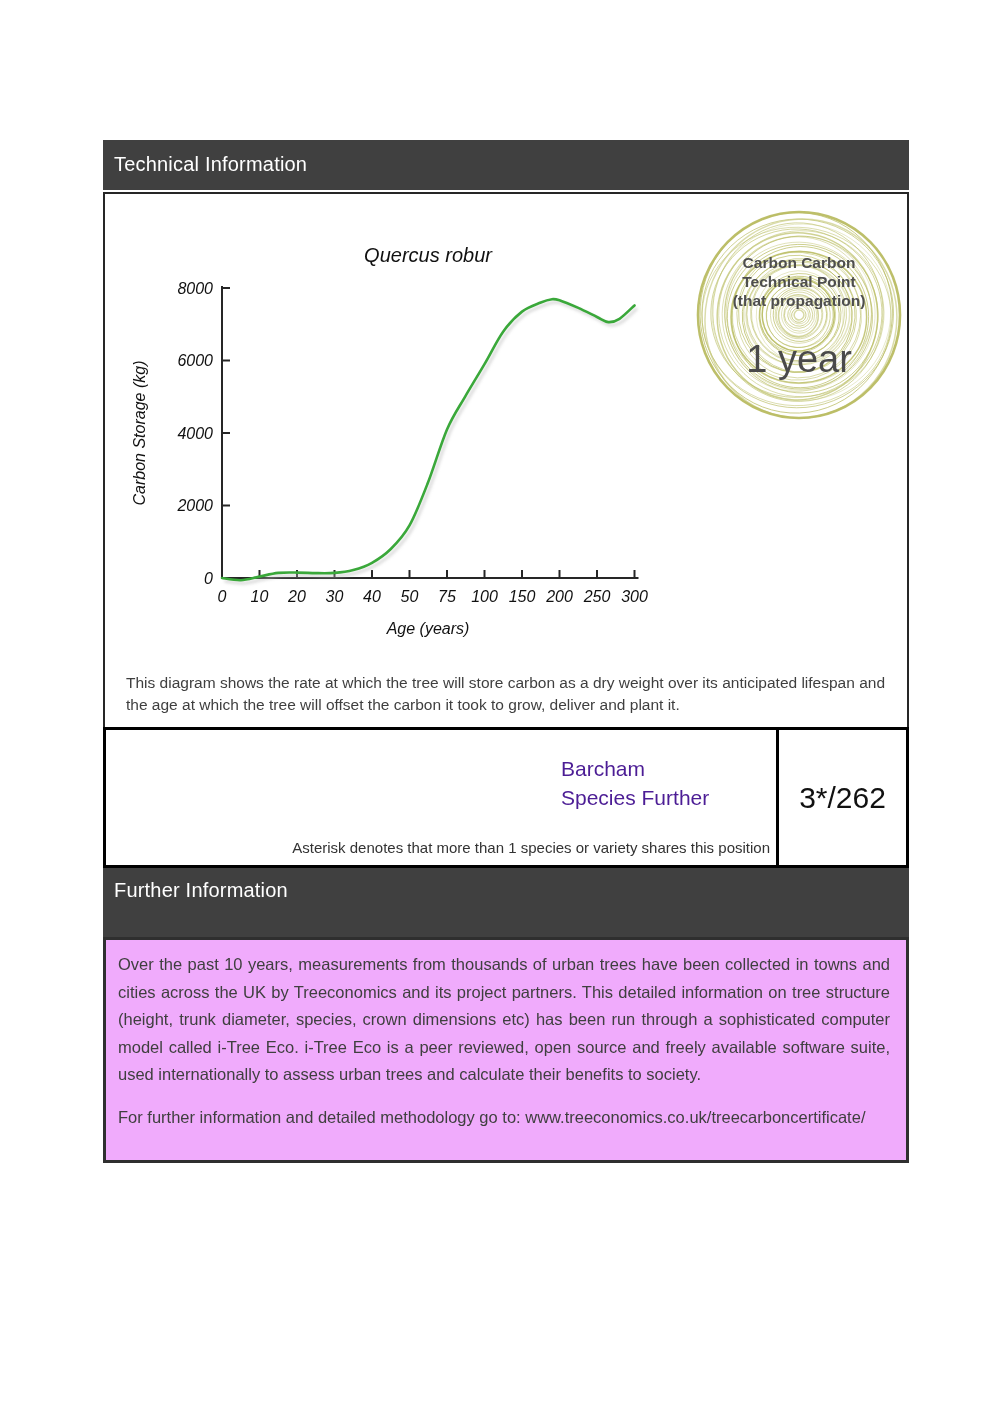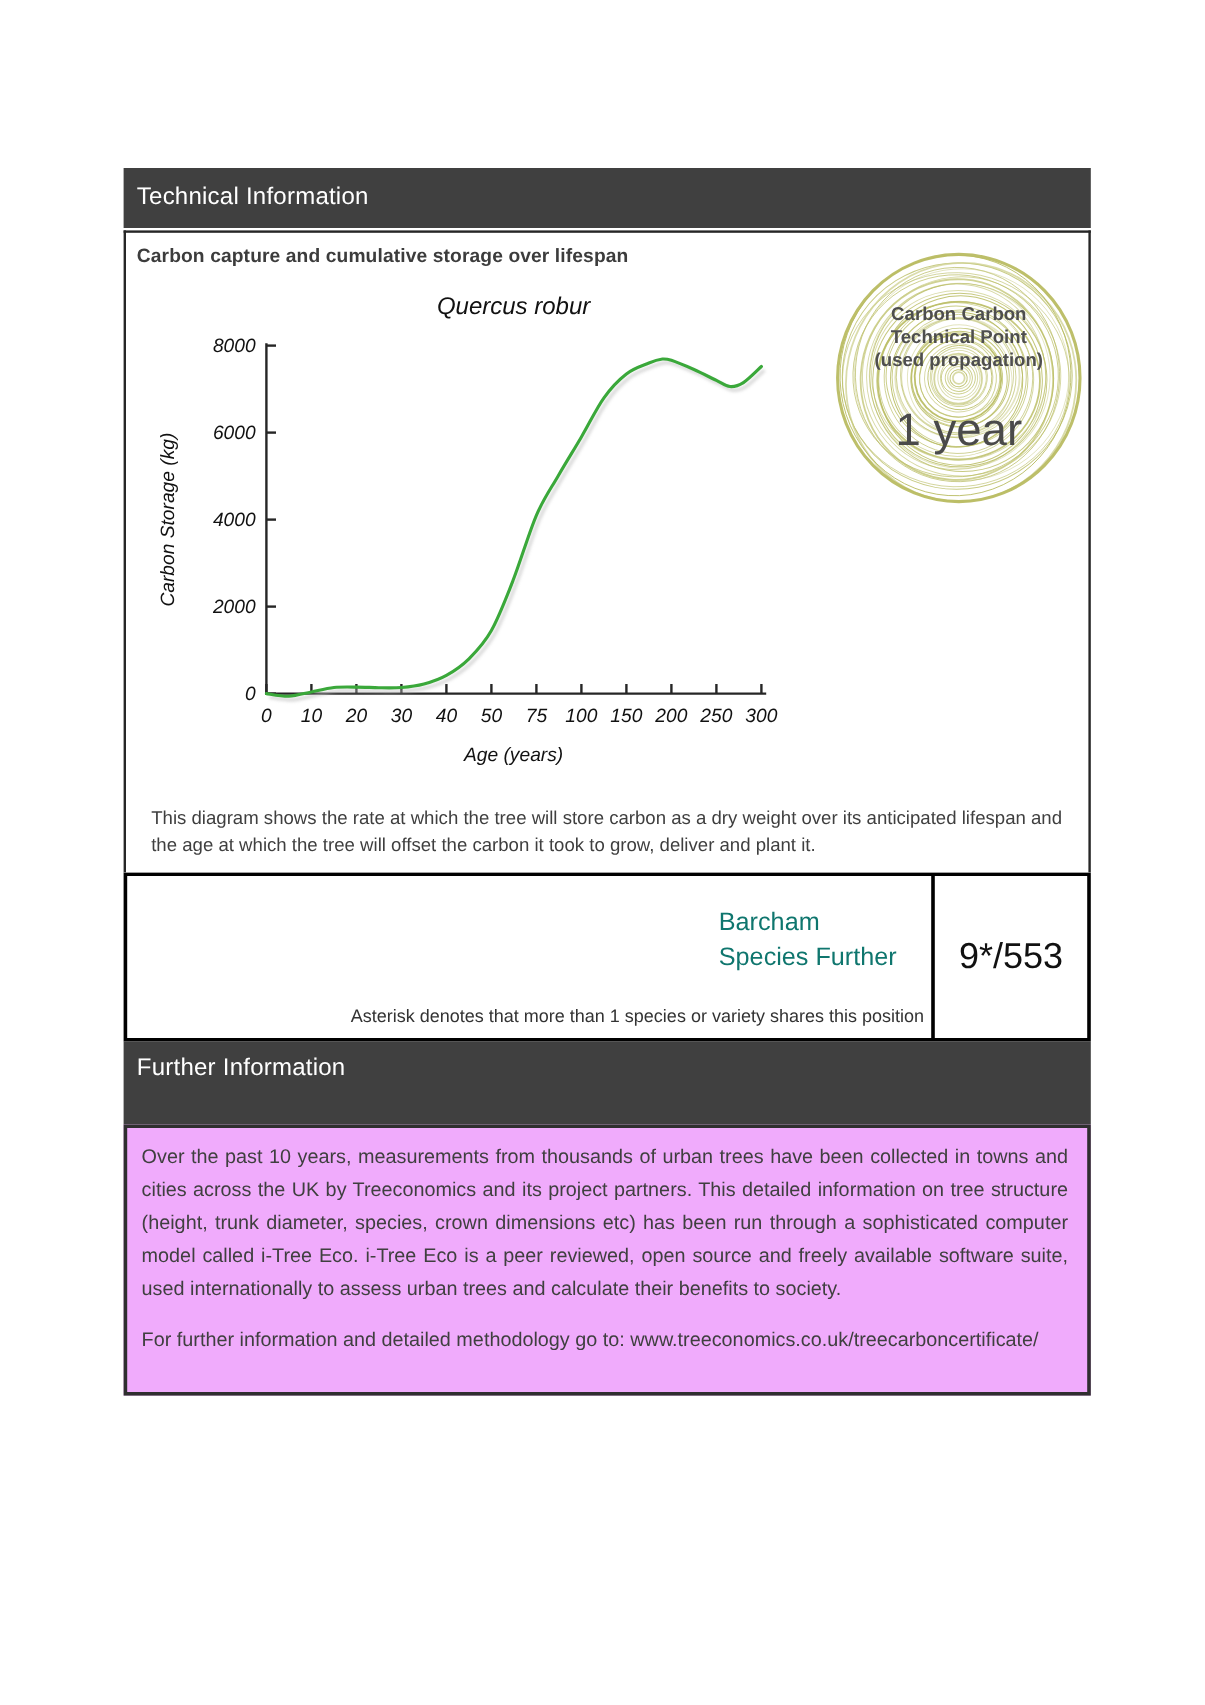--- a/index.html
+++ b/index.html
@@ -20,39 +20,38 @@
   #breakeven{position:absolute;left:584px;top:9px;width:220px;height:220px;}
   #breakeven svg{position:absolute;left:0;top:0;width:220px;height:220px;}
   #breakeven .txt{position:absolute;left:0;top:0;width:220px;text-align:center;padding-top:50px;box-sizing:border-box;}
   #breakeven .head{font-size:15.5px;line-height:19px;font-weight:700;color:#4e4e4e;}
   #breakeven .big{margin-top:28px;font-size:38px;color:#4a4a4a;font-weight:400;}
   #chart-desc{position:absolute;left:21px;top:478px;width:780px;font-size:15.5px;line-height:21.5px;color:#3f3f3f;}
   
   #ranking{display:flex;box-sizing:border-box;border:3px solid #000;height:141px;background:#fff;}
   #ranking .left{flex:1;position:relative;}
   #ranking .right{width:130px;box-sizing:border-box;border-left:3px solid #000;display:flex;align-items:center;justify-content:center;}
-  #ranking .who{position:absolute;left:455px;top:24px;font-size:21px;line-height:29px;color:#0f766e;margin-left:38px;}
+  #ranking .who{position:absolute;left:455px;top:24px;font-size:21px;line-height:29px;color:#4c1d95;}
   #ranking .note{position:absolute;right:6px;bottom:9px;font-size:15px;color:#333;}
   #ranking .score{font-size:30px;color:#111;}
   
   #box2{box-sizing:border-box;border:3px solid #2f2f2f;height:226px;background:#f0abfc;padding:11px 16px 0 12px;}
   #box2 .para{margin:0;font-size:16.5px;line-height:27.5px;color:#3f3f3f;text-align:justify;}
   #box2 .link-line{margin:19px 0 0 0;font-size:16.5px;color:#3f3f3f;}
 </style>
 </head>
 <body>
 
 <div id="doc">
 
   <div id="bar-tech" class="bar">
     <h1>Technical Information</h1>
   </div>
 
   <div id="box1">
-    <div class="section-title">Carbon capture and cumulative storage over lifespan</div>
 
     <div id="chart-wrap">
       <svg id="chart-svg" viewBox="0 0 560 420">
         <text class="chart-title" x="323" y="32" text-anchor="middle">Quercus robur</text>
         <text class="axis-label" x="323" y="404" text-anchor="middle">Age (years)</text>
         <text class="axis-label" transform="rotate(-90 40 203)" x="40" y="203" text-anchor="middle">Carbon Storage (kg)</text>
         <g id="chart-axes">
             <line x1="117" y1="56" x2="117" y2="349" stroke="#262626" stroke-width="2"></line>
             <line x1="116" y1="348" x2="533.5" y2="348" stroke="#262626" stroke-width="2"></line>
             <line x1="117" y1="348" x2="125" y2="348" stroke="#262626" stroke-width="2"></line>
@@ -148,38 +147,38 @@
             <ellipse cx="107.6" cy="113.5" rx="94.5" ry="89.2" transform="rotate(1.5 110 112)" fill="none" stroke="#b9bc62" stroke-width="0.8" opacity="0.63"></ellipse>
             <ellipse cx="109.0" cy="110.2" rx="95.9" ry="94.3" transform="rotate(-10.8 110 112)" fill="none" stroke="#b9bc62" stroke-width="0.8" opacity="0.78"></ellipse>
             <ellipse cx="112.6" cy="115.0" rx="95.8" ry="99.6" transform="rotate(12.1 110 112)" fill="none" stroke="#c9cc85" stroke-width="1.5" opacity="0.69"></ellipse>
             <ellipse cx="107.1" cy="110.0" rx="96.2" ry="100.3" transform="rotate(3.5 110 112)" fill="none" stroke="#b9bc62" stroke-width="0.8" opacity="0.93"></ellipse>
             <ellipse cx="110" cy="112" rx="101" ry="103" fill="none" stroke="#b9bc62" stroke-width="2.6" opacity="0.95"></ellipse>
           </g>
       </svg>
       <div class="txt">
         <div class="head">Carbon Carbon</div>
         <div class="head">Technical Point</div>
-        <div class="head">(used propagation)</div>
+        <div class="head">(that propagation)</div>
         <div class="big">1 year</div>
       </div>
     </div>
 
     <div id="chart-desc">This diagram shows the rate at which the tree will store carbon as a dry weight over its anticipated lifespan and the age at which the tree will offset the carbon it took to grow, deliver and plant it.</div>
   </div>
 
   <div id="ranking">
     <div class="left">
       <div class="who">
         <div>Barcham</div>
         <div>Species Further</div>
       </div>
       <div class="note">Asterisk denotes that more than 1 species or variety shares this position</div>
     </div>
     <div class="right">
-      <div class="score">9*/553</div>
+      <div class="score">3*/262</div>
     </div>
   </div>
 
   <div id="bar-further" class="bar">
     <h1>Further Information</h1>
   </div>
 
   <div id="box2">
     <p class="para">Over the past 10 years, measurements from thousands of urban trees have been collected in towns and cities across the UK by Treeconomics and its project partners. This detailed information on tree structure (height, trunk diameter, species, crown dimensions etc) has been run through a sophisticated computer model called i-Tree Eco. i-Tree Eco is a peer reviewed, open source and freely available software suite, used internationally to assess urban trees and calculate their benefits to society.</p>
     <p class="link-line">For further information and detailed methodology go to: www.treeconomics.co.uk/treecarboncertificate/</p>

